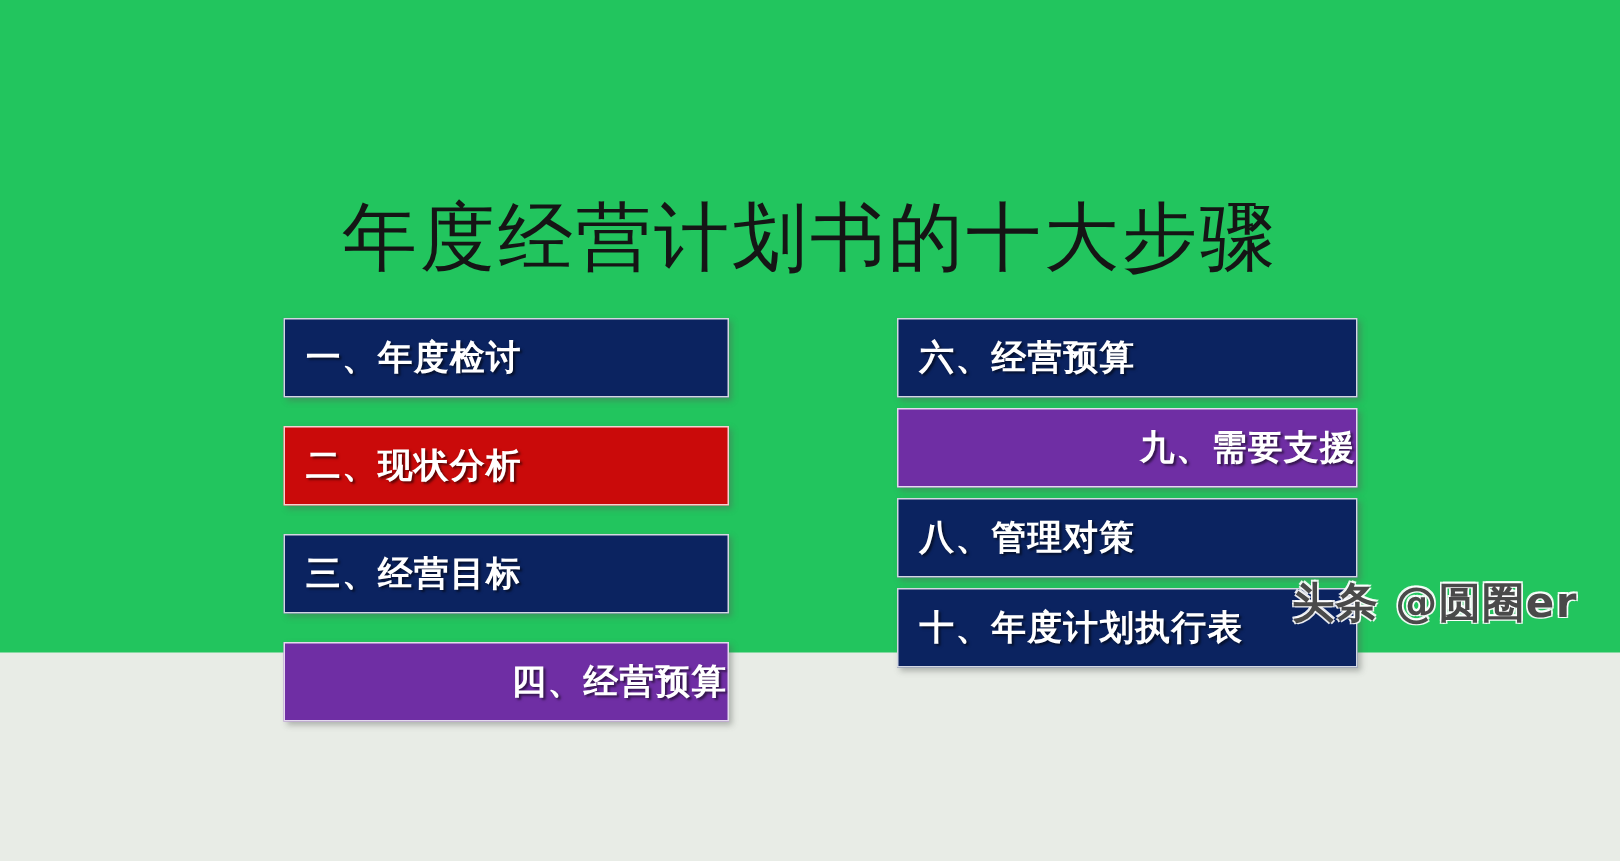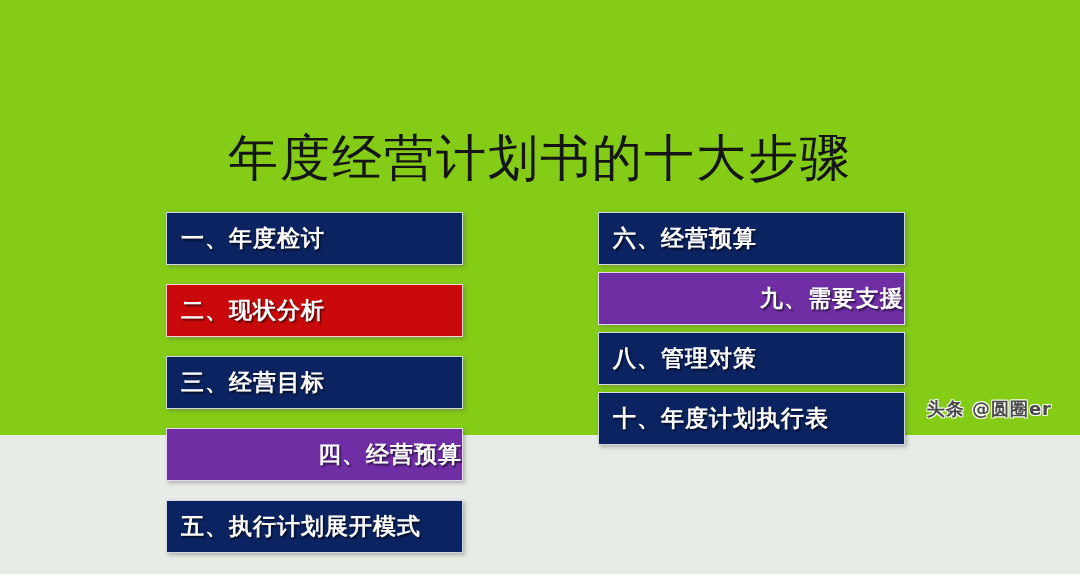--- a/index.html
+++ b/index.html
@@ -11,21 +11,21 @@
     height: 574px;
     background: #e8ece6;
     font-family: "Liberation Sans", "DejaVu Sans", sans-serif;
     overflow: hidden;
   }
 
   #slide {
     position: relative;
     width: 1080px;
     height: 435px;
-    background: #84cc16;
+    background: #22c55e;
   }
 
   
   #slide-title {
     position: absolute;
     left: 0;
     top: 96px;
     width: 1080px;
     text-align: center;
     font-family: "Liberation Serif", "DejaVu Serif", serif;
@@ -38,21 +38,21 @@
   }
 
   
   .step-column {
     position: absolute;
     top: 212px;
     display: flex;
     flex-direction: column;
     gap: 7px;
   }
-  #column-left  { left: 166px; width: 297px; gap: 19px; }
+  #column-left  { left: 189px; width: 297px; gap: 19px; }
   #column-right { left: 598px; width: 307px; }
 
   
   .step-item {
     height: 53px;
     box-sizing: border-box;
     display: flex;
     align-items: center;
     padding-left: 14px;
     border: 1px solid rgba(255,255,255,0.82);
@@ -72,21 +72,21 @@
     white-space: nowrap;
     text-shadow: 1.5px 1.5px 1.6px rgba(0,0,0,0.55);
   }
 
   
   #watermark {
     position: absolute;
     right: 28px;
     bottom: 14px;
     font-family: "DejaVu Sans", "Liberation Sans", sans-serif;
-    font-size: 18px;
+    font-size: 28px;
     font-weight: bold;
     color: #4a4a4a;
     letter-spacing: 1px;
     white-space: nowrap;
     text-shadow:
        1px  1px 0 rgba(255,255,255,0.9),
       -1px -1px 0 rgba(255,255,255,0.9),
        1px -1px 0 rgba(255,255,255,0.9),
       -1px  1px 0 rgba(255,255,255,0.9);
   }
@@ -109,23 +109,20 @@
     </div>
 
     <div class="step-item navy">
       <span class="step-label">三、经营目标</span>
     </div>
 
     <div class="step-item purple">
       <span class="step-label">四、经营预算</span>
     </div>
 
-    <div class="step-item navy">
-      <span class="step-label">五、执行计划展开模式</span>
-    </div>
   </div>
 
   <div id="column-right" class="step-column">
 
     <div class="step-item navy">
       <span class="step-label">六、经营预算</span>
     </div>
 
 
     <div class="step-item purple">

